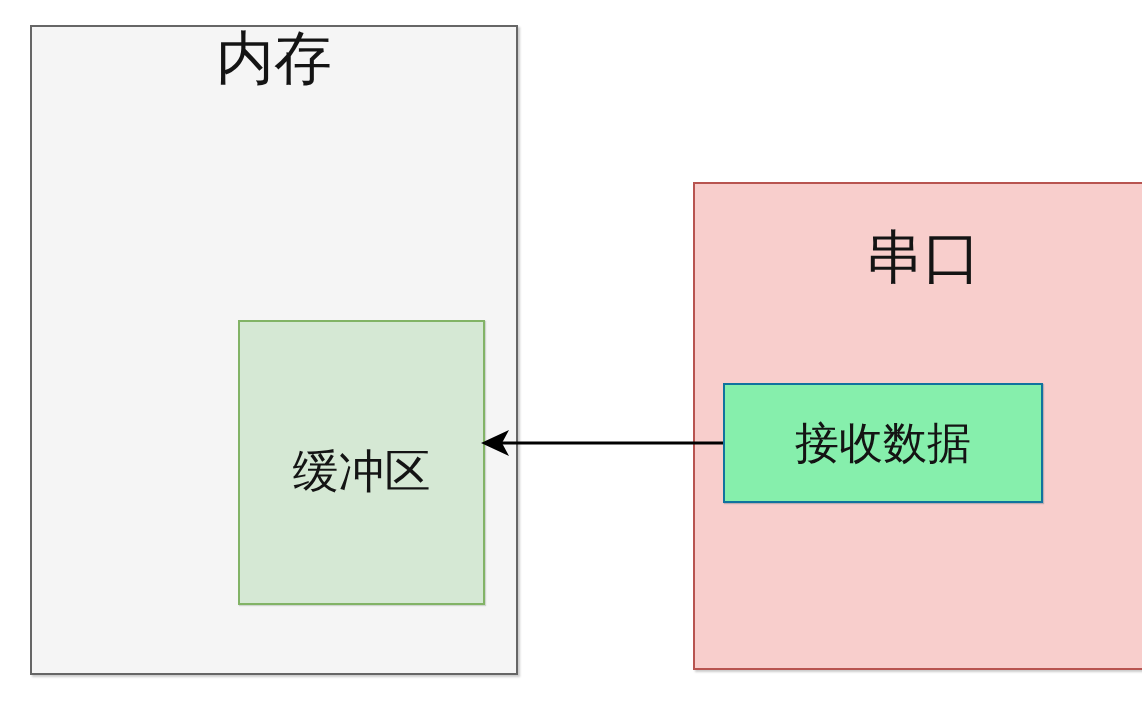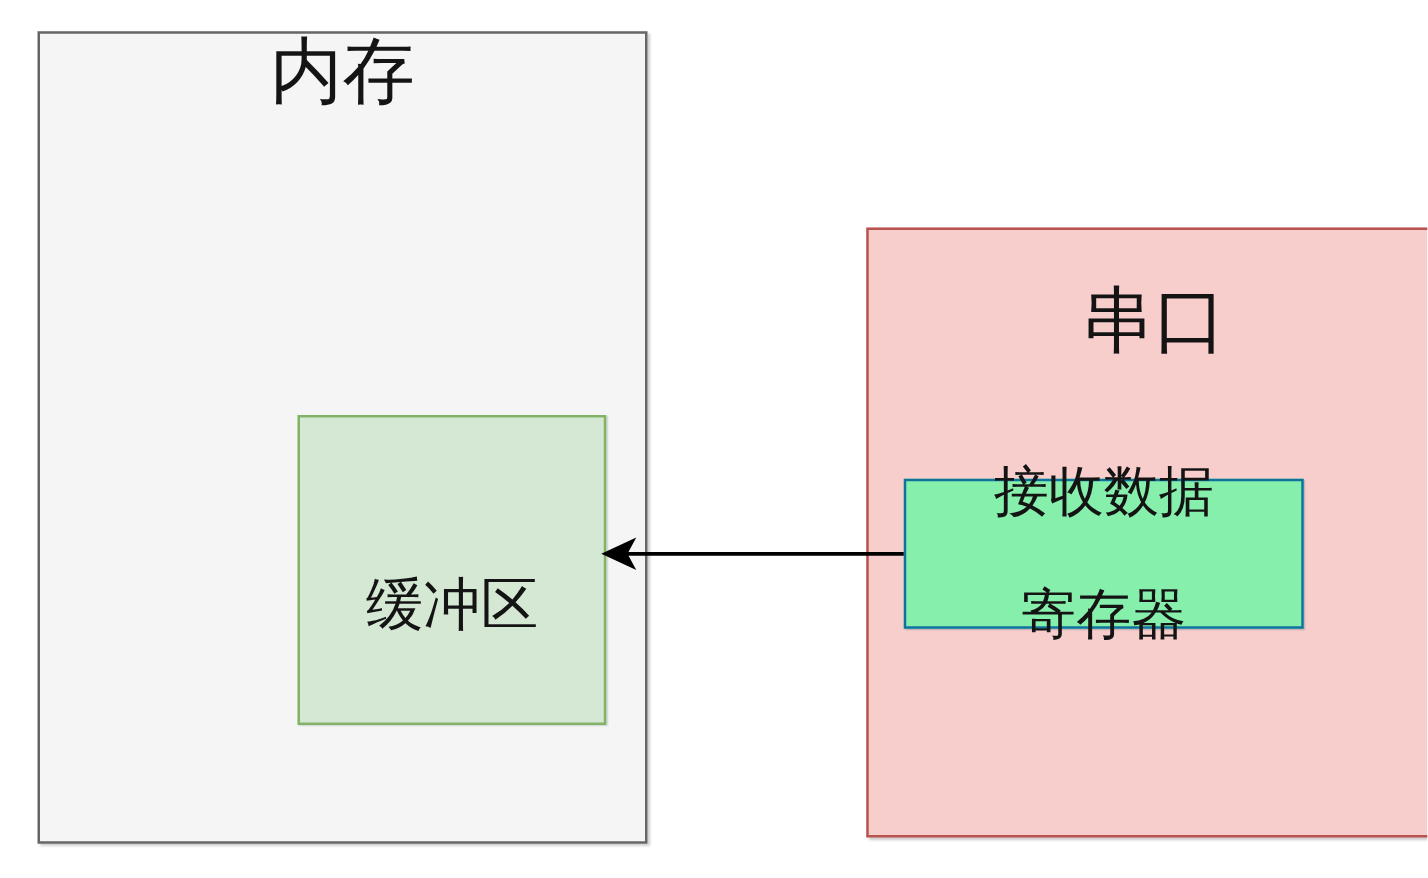--- a/index.html
+++ b/index.html
@@ -29,22 +29,22 @@
     white-space: nowrap;
   }
   
   .memory-box {
     left: 30px; top: 25px;
     width: 488px; height: 650px;
   }
   .memory-box .node-title { }
   
   .buffer-box {
-    left: 238px; top: 332px;
-    width: 247px; height: 248px;
+    left: 238px; top: 320px;
+    width: 247px; height: 285px;
     box-shadow: 1px 1px 1px rgba(120,140,120,0.3);
   }
   .buffer-label {
     position: absolute;
     left: 0; right: 0; top: 124px;
     text-align: center;
     color: #141414;
     font-size: 46px;
     line-height: 50px;
     white-space: nowrap;
@@ -92,21 +92,20 @@
   <div class="node buffer-box" style="background-color: rgb(213, 232, 212); border-color: rgb(130, 179, 102);">
     <div class="buffer-label">缓冲区</div>
   </div>
 
   <div class="node serial-box" style="background-color: rgb(248, 206, 204); border-color: rgb(184, 84, 80);">
     <div class="node-title">串口</div>
   </div>
 
   <div class="node register-box" style="background-color: #86efac; border-color: rgb(16, 115, 158); gap: 48px;">
     <div class="register-line">接收数据</div>
-    <div class="register-line">寄存器</div>
   </div>
 
   <svg class="edge-layer" viewBox="0 0 1142 702" xmlns="http://www.w3.org/2000/svg">
     <line x1="501" y1="443" x2="723" y2="443" stroke-width="3" stroke="#000000"></line>
     <path d="M 481 443 L 509 430 L 502 443 L 509 456 Z" fill="#000000"></path>
   </svg>
 
 </div>
 
 </body></html>

